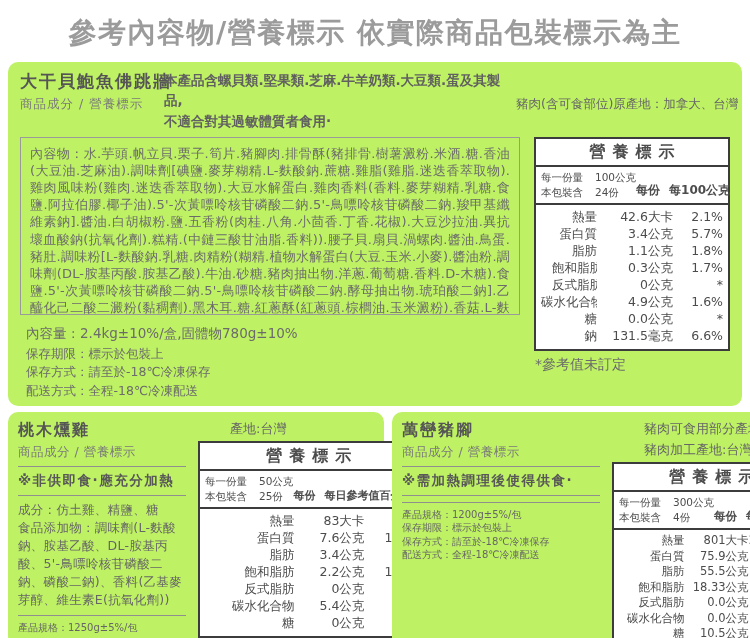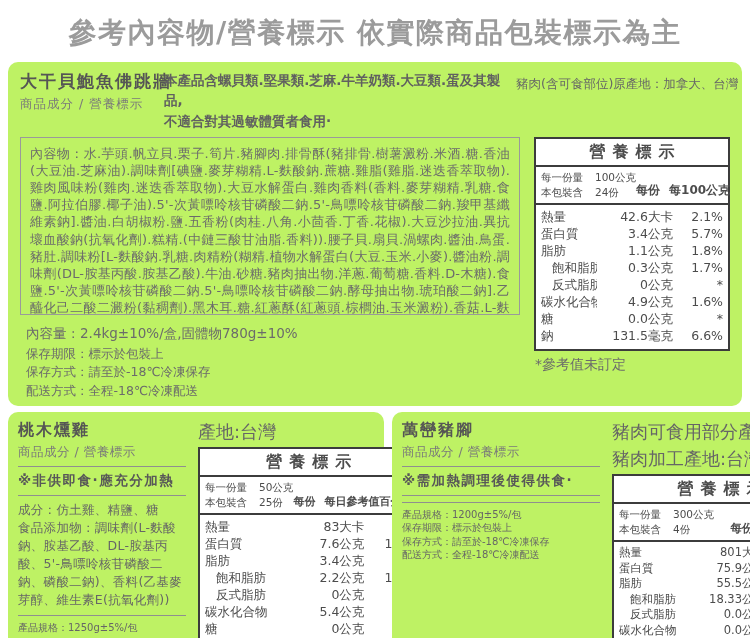--- a/index.html
+++ b/index.html
@@ -18,21 +18,21 @@
   .bottom{display:flex;gap:8px;margin:0 8px;align-items:flex-start;}
   .card2{width:356px;flex:none;padding:8px 10px;}
   .rcol{flex:1;display:flex;flex-direction:column;}
   .card3{padding:8px 10px;}
   
   .c1-head{display:flex;align-items:flex-start;padding:2px 4px 6px 4px;}
   .c1-nameblock{width:138px;flex:none;}
   .p-name{font-size:17px;font-weight:700;color:#555;letter-spacing:2px;white-space:nowrap;}
   .p-sub{font-size:12.5px;color:#7a7a7a;letter-spacing:1px;margin-top:3px;white-space:nowrap;}
   .c1-allergen{width:352px;flex:none;font-size:13.5px;font-weight:700;color:#606060;line-height:1.5;margin-left:6px;}
-  .c1-origin{margin-left:auto;font-size:12.5px;color:#666;padding-top:6px;white-space:nowrap;}
+  .c1-origin{margin-left:auto;font-size:12.5px;color:#666;padding-top:6px;white-space:nowrap;margin-top:20px;}
   
   .c1-main{display:flex;gap:14px;padding:0 4px;}
   .c1-left{flex:1;min-width:0;}
   .ing-box{
     border:1px solid #9a9a9a;padding:7px 9px;font-size:13px;line-height:1.32;
     text-align:justify;color:#6b6b6b;max-height:162px;overflow:hidden;letter-spacing:0.2px;
   }
   .spec-lines{padding:9px 6px 0 6px;font-size:12.5px;line-height:1.45;color:#6b6b6b;}
   .spec-lines div:first-child{font-size:13.5px;margin-bottom:2px;}
   .c1-right{width:196px;flex:none;}
@@ -43,41 +43,41 @@
     padding:3px 0 2px 0;border-bottom:2px solid #3c3c3c;white-space:nowrap;
   }
   .nt-head{display:flex;align-items:flex-end;justify-content:space-between;
     padding:3px 5px;border-bottom:2px solid #3c3c3c;}
   .nt-serv{font-size:10.5px;line-height:1.45;white-space:nowrap;}
   .nt-serv .sv{margin-left:12px;}
   .nt-cols{font-size:12px;font-weight:700;white-space:nowrap;padding-bottom:1px;}
   .nt-cols .c1{margin-right:9px;margin-top:20px;}
   .nt-body{padding:3px 5px 5px 5px;font-size:12.5px;}
   .nt-row{display:flex;line-height:17px;white-space:nowrap;}
-  .nt-row .nl{flex:1;overflow:hidden;}
+  .nt-row .nl{flex:1;overflow:hidden;text-align:right;}
   .nt-row.indent .nl{padding-left:11px;}
   .nt-row .nv1,.nt-row .nv2{text-align:right;flex:none;}
   .t1 .nv1{width:76px}.t1 .nv2{width:50px}
   .t2 .nv1{width:70px}.t2 .nv2{width:48px}
   .t2 .nt-cols,.t4 .nt-cols{font-size:11px;}
   .t3 .nt-body{font-size:11.5px;}
   .t3 .nt-row{line-height:15.5px;}
   .t3 .nv1{width:64px}.t3 .nv2{width:56px}
   .t3 .nt-cols{font-size:11.5px;}
   .foot{font-size:14px;line-height:1.35;color:#6b6b6b;padding:4px 1px 0 1px;}
   
   .grid2{display:grid;grid-template-columns:168px 1fr;column-gap:12px;}
   .grid3{display:grid;grid-template-columns:198px 1fr;column-gap:12px;}
   .p-name-sm{font-size:16px;font-weight:700;color:#555;letter-spacing:2px;white-space:nowrap;}
   .p-sub-sm{font-size:12.5px;color:#7a7a7a;letter-spacing:0.5px;margin-top:3px;white-space:nowrap;}
   .rule{border-top:1px solid #8f8f8f;margin:5px 0;}
   .notice{font-size:13.5px;font-weight:700;color:#585858;letter-spacing:1.5px;white-space:nowrap;}
   .ing-lines{font-size:12.5px;line-height:1.44;color:#666;letter-spacing:0.3px;}
   .spec-sm{font-size:10px;line-height:1.36;color:#666;}
-  .origin-line{font-size:18px;color:#666;margin-bottom:3px;white-space:nowrap;}.mt6{margin-top:6px}
+  .origin-line{font-size:13px;color:#666;margin-bottom:3px;white-space:nowrap;margin-left:32px;}.mt6{margin-top:6px}
 </style>
 </head>
 <body>
 
 <div class="page-title">參考內容物/營養標示  依實際商品包裝標示為主</div>
 
 <div class="card card1">
   <div class="c1-head">
     <div class="c1-nameblock">
       <div class="p-name">大干貝鮑魚佛跳牆</div>

